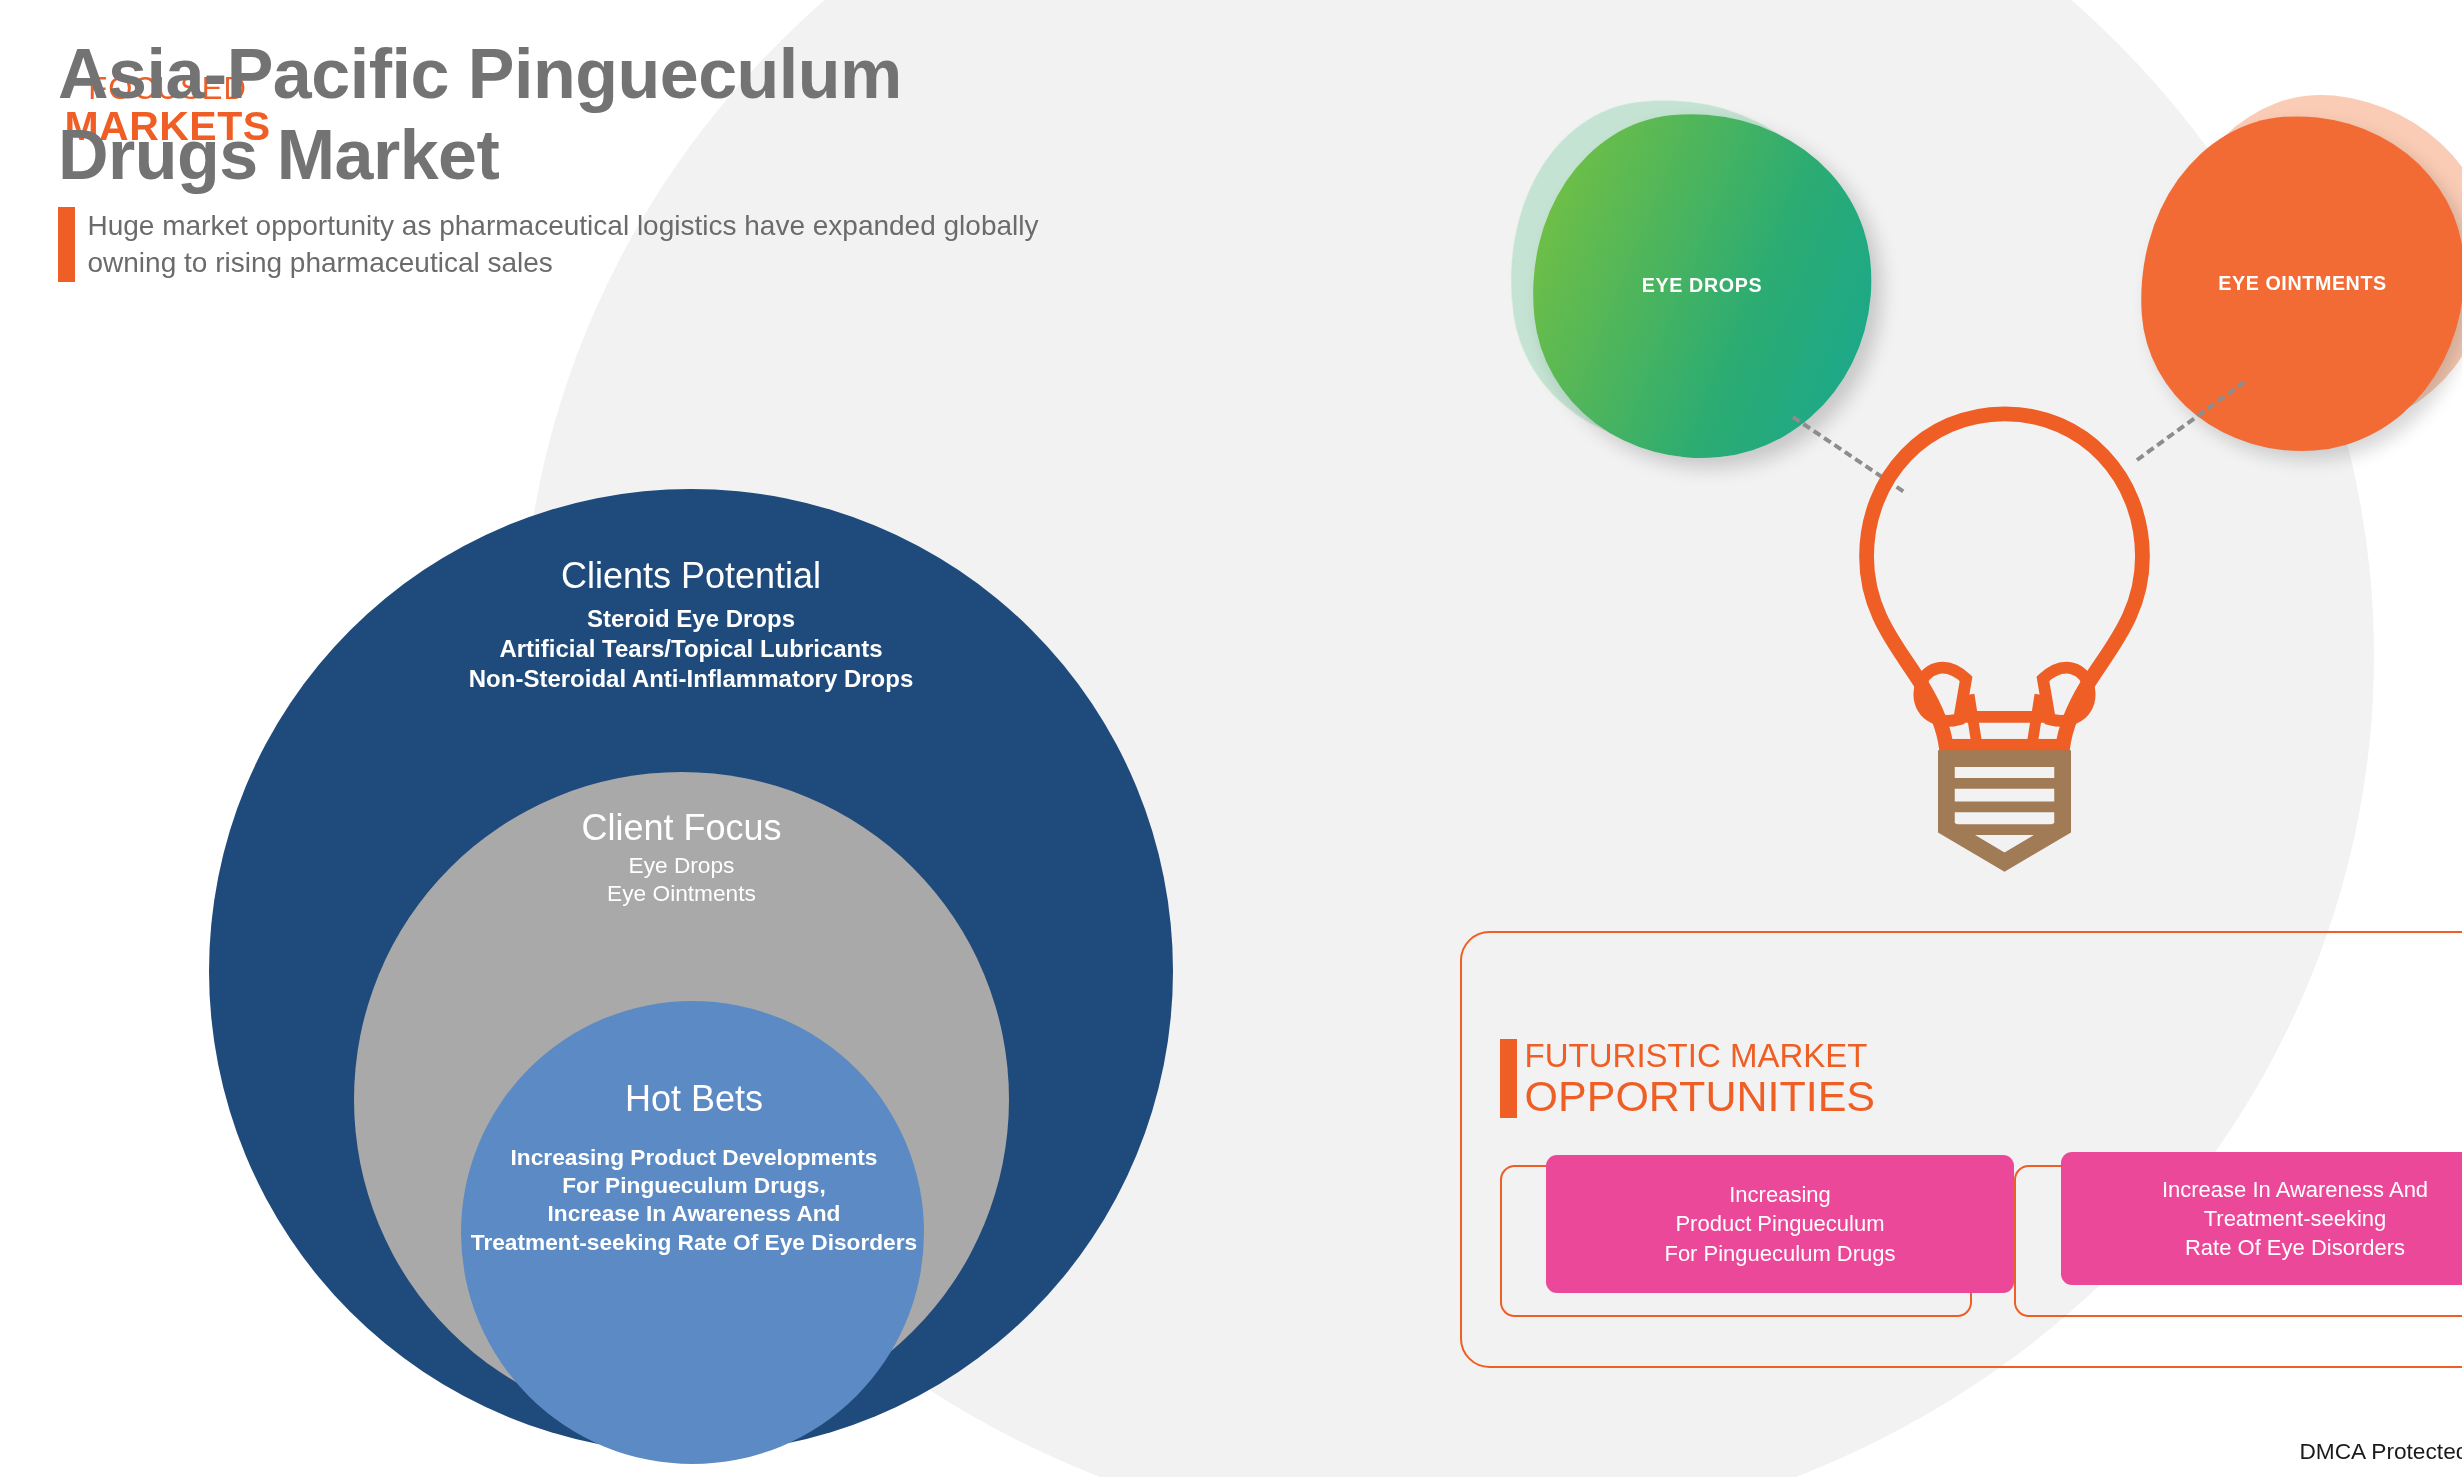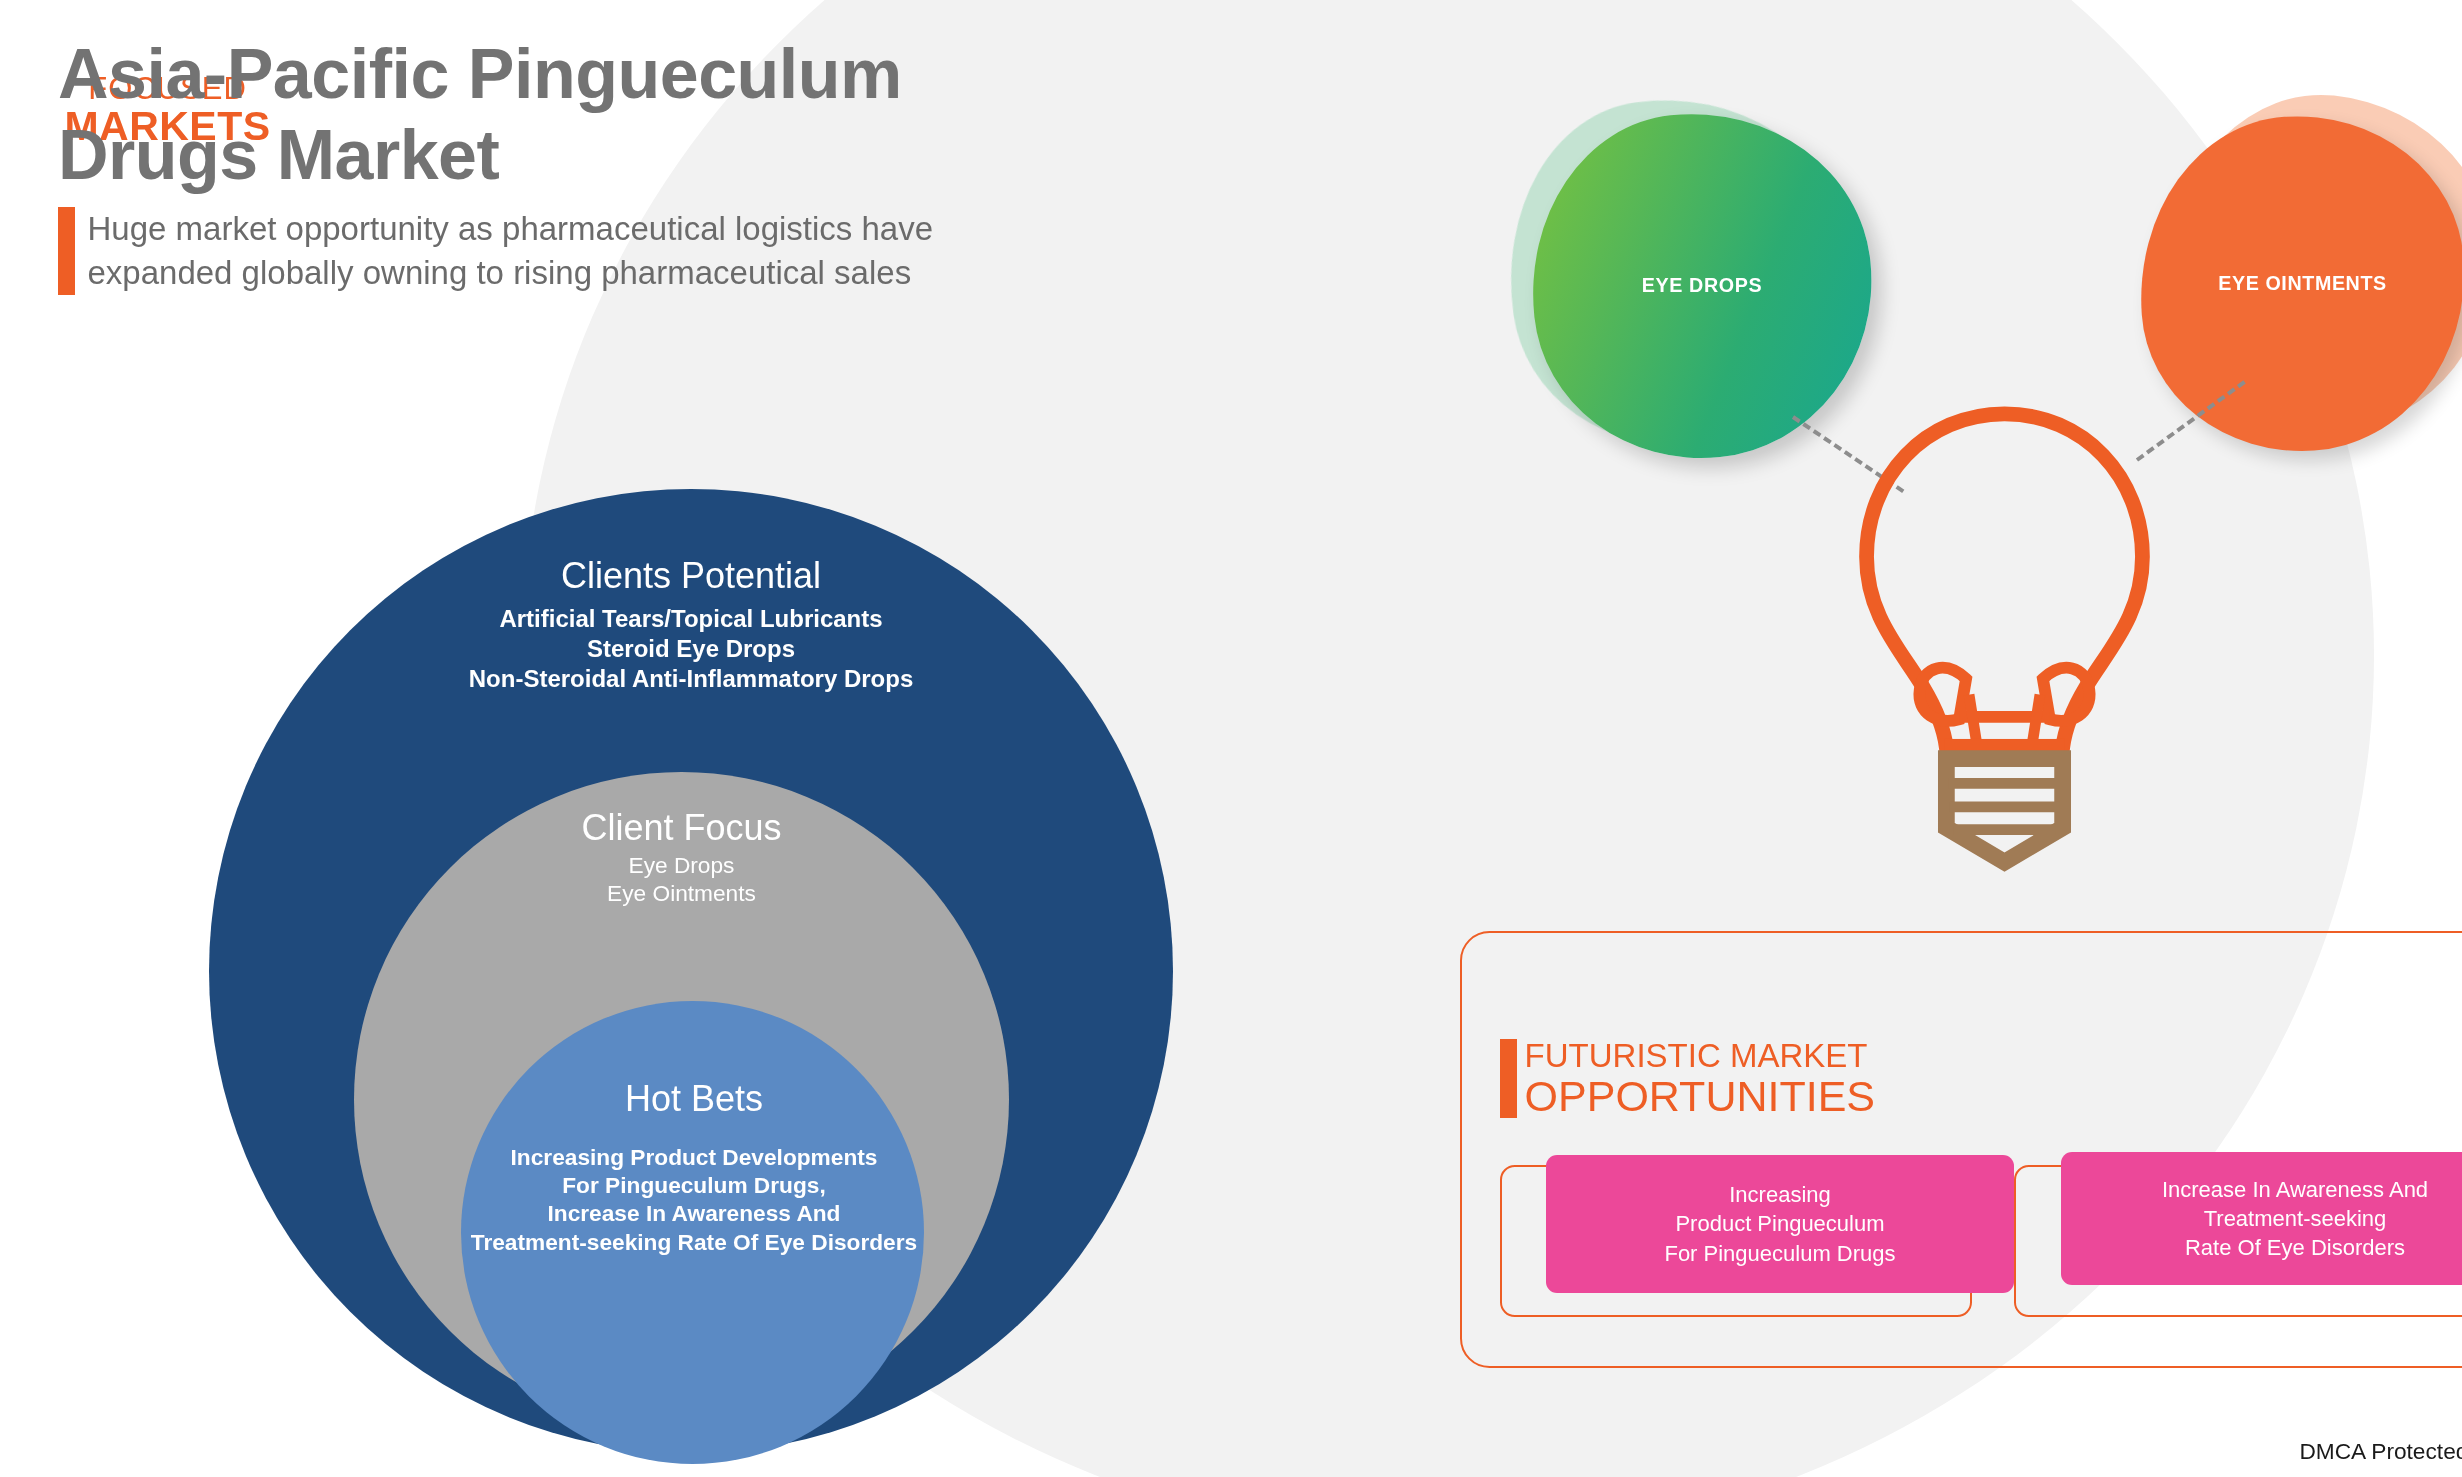--- a/index.html
+++ b/index.html
@@ -30,21 +30,21 @@
     font-weight:bold;
     color:#737373;
     letter-spacing:-0.5px;
     font-family:"Liberation Sans", sans-serif;
   }
   .sub-row{display:flex;align-items:stretch;margin-top:10.8px;}
   .sub-bar{
     width:16.7px;background:#ee5e25;flex:0 0 16.7px;margin-right:12.8px;
   }
   .sub-text{
-    font-size:33px;line-height:1.33;color:#6b6b6b;font-weight:400;
+    font-size:28px;line-height:1.33;color:#6b6b6b;font-weight:400;
     max-width:980px;
   }
 
   
   .circles{position:absolute;left:0;top:0;z-index:5;}
   .circle{position:absolute;border-radius:50%;}
   .c-outer{left:209px;top:489px;width:964px;height:964px;background:#1f4a7c;}
   .c-mid{left:354px;top:772px;width:655px;height:655px;background:#a9a9a9;}
   .c-inner{left:461px;top:1001px;width:463px;height:463px;background:#5b8ac4;}
 
@@ -180,22 +180,22 @@
   </div>
 
   <div class="circles">
     <div class="circle c-outer"></div>
     <div class="circle c-mid"></div>
     <div class="circle c-inner"></div>
 
     <div class="circle-label lbl-potential">
       <div class="cl-title">Clients Potential</div>
       <div class="cl-body">
+        <div>Steroid Eye Drops</div>
         <div>Artificial Tears/Topical Lubricants</div>
-        <div>Steroid Eye Drops</div>
         <div>Non-Steroidal Anti-Inflammatory Drops</div>
       </div>
     </div>
 
     <div class="circle-label lbl-focus">
       <div class="cl-title">Client Focus</div>
       <div class="cl-body">
         <div>Eye Drops</div>
         <div>Eye Ointments</div>
       </div>

